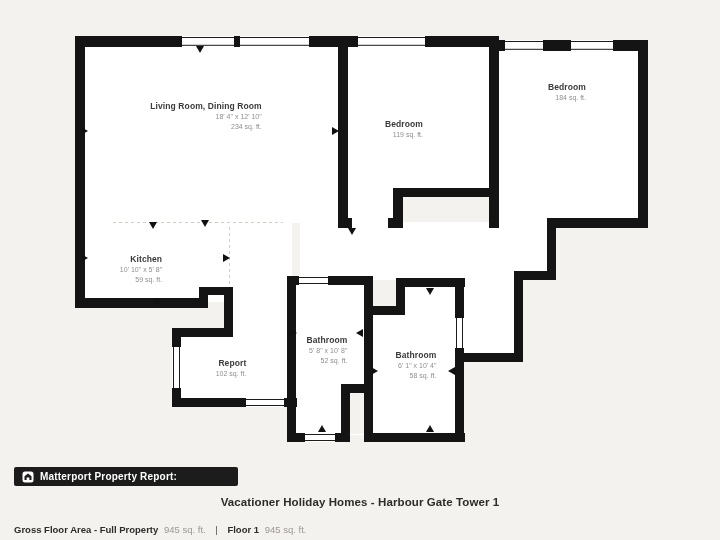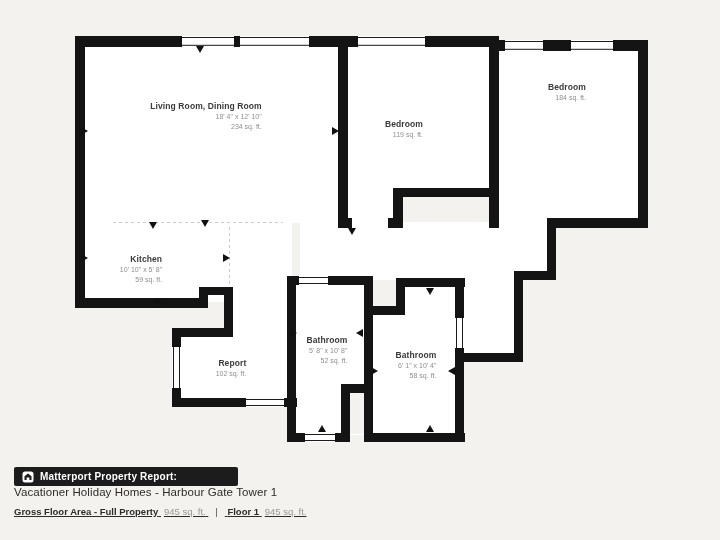--- a/index.html
+++ b/index.html
@@ -27,22 +27,22 @@
   .rsub{font-size:7px;color:#8f8f8f;line-height:10px;}
 
   .footer{position:absolute;left:14px;top:467px;width:692px;}
   .report-bar{
     display:flex;align-items:center;gap:6px;
     width:208px;height:19px;padding:0 8px;
     background:#1c1c1c;border-radius:2px;
   }
   .report-bar .bar-label{color:#ffffff;font-size:10px;font-weight:bold;letter-spacing:.2px;}
   .bar-icon{display:inline-flex;width:12px;height:12px;}
-  .prop-title{margin-top:0;font-size:11.5px;font-weight:normal;color:#2e2c2a;letter-spacing:.1px;}
-  .stats{margin-top:8px;font-size:9.5px;color:#2e2c2a;text-decoration:underline;}
+  .prop-title{margin-top:10px;font-size:11.5px;font-weight:bold;color:#2e2c2a;letter-spacing:.1px;text-align:center;}
+  .stats{margin-top:16px;font-size:9.5px;color:#2e2c2a;}
   .stats .b{font-weight:bold;color:#2e2c2a;}
   .stats .v{color:#9a9793;margin-left:3px;}
   .stats .sep{color:#55524e;margin:0 7px;}
   .disclaimer{margin-top:3px;font-size:7.5px;color:#bcb9b4;}
 </style>
 </head>
 <body>
 
 <div class="screen">
 

